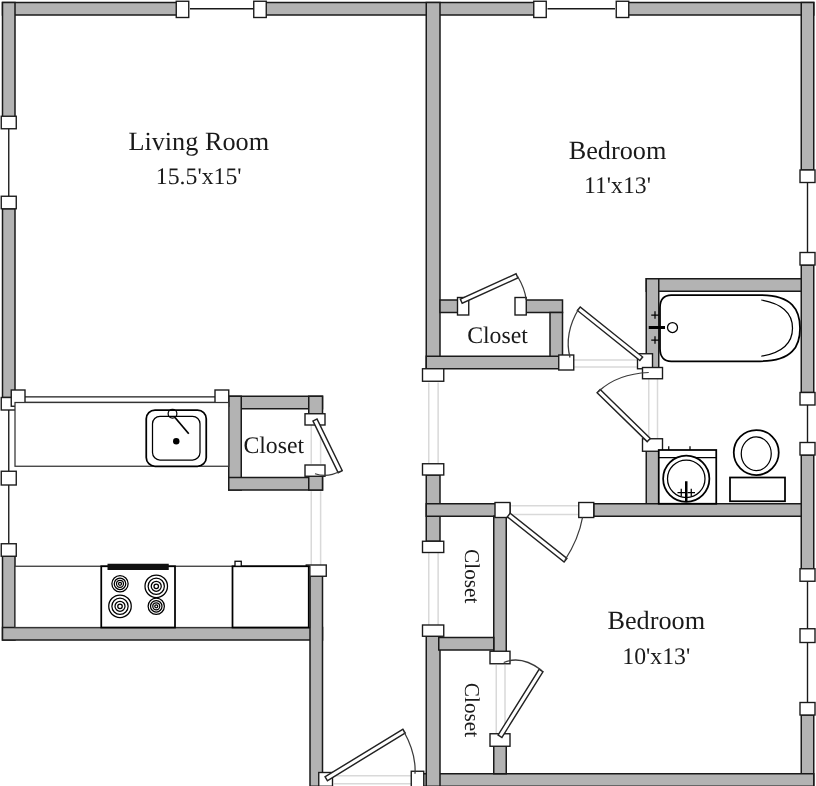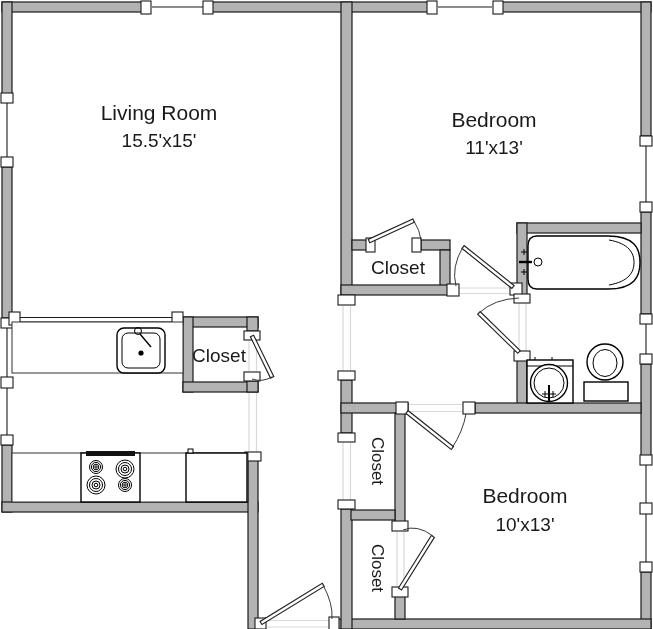--- a/index.html
+++ b/index.html
@@ -1,17 +1,17 @@
 <!DOCTYPE html>
 <html style="--wall-fill: #b3b3b3; --outline: #1a1a1a; --door-arc: #3a3a3a; --threshold: #d9d9d9; --background: #ffffff; --text: #1a1a1a;"><head>
 <meta charset="utf-8">
 <style>
   html,body{margin:0;padding:0;background:#fff;}
   .plan-wrap{position:relative;width:653px;height:629px;background:var(--background,#fff);
-             font-family:Liberation Sans, sans-serif;}
+             font-family:Liberation Serif, serif;}
   svg{display:block}
   .wall{fill:var(--wall-fill,#b3b3b3);stroke:var(--outline,#1a1a1a);stroke-width:1.2;}
   .band{fill:#fff;stroke:none;}
   .cap{fill:#fff;stroke:var(--outline,#1a1a1a);stroke-width:1.1;}
   .glass{stroke:var(--outline,#1a1a1a);stroke-width:1.1;fill:none;}
   .thr{stroke:var(--threshold,#d9d9d9);stroke-width:1.2;fill:none;}
   .leaf{fill:#fff;stroke:#222;stroke-width:1.15;}
   .arc{fill:none;stroke:var(--door-arc,#3a3a3a);stroke-width:1;}
   .fix{fill:#fff;stroke:#000;stroke-width:1.4;}
   .fix-thin{fill:none;stroke:#000;stroke-width:1;}

